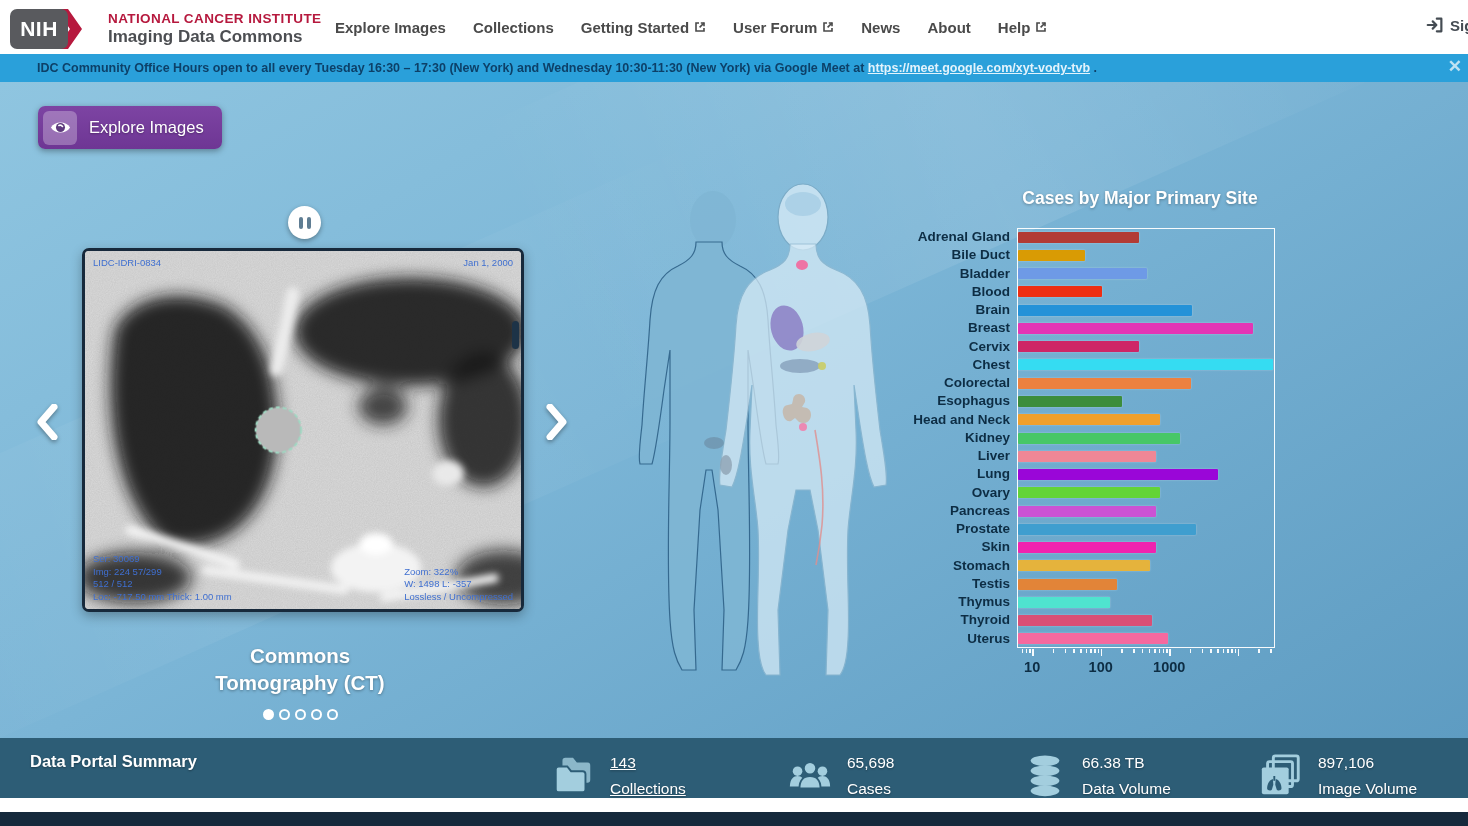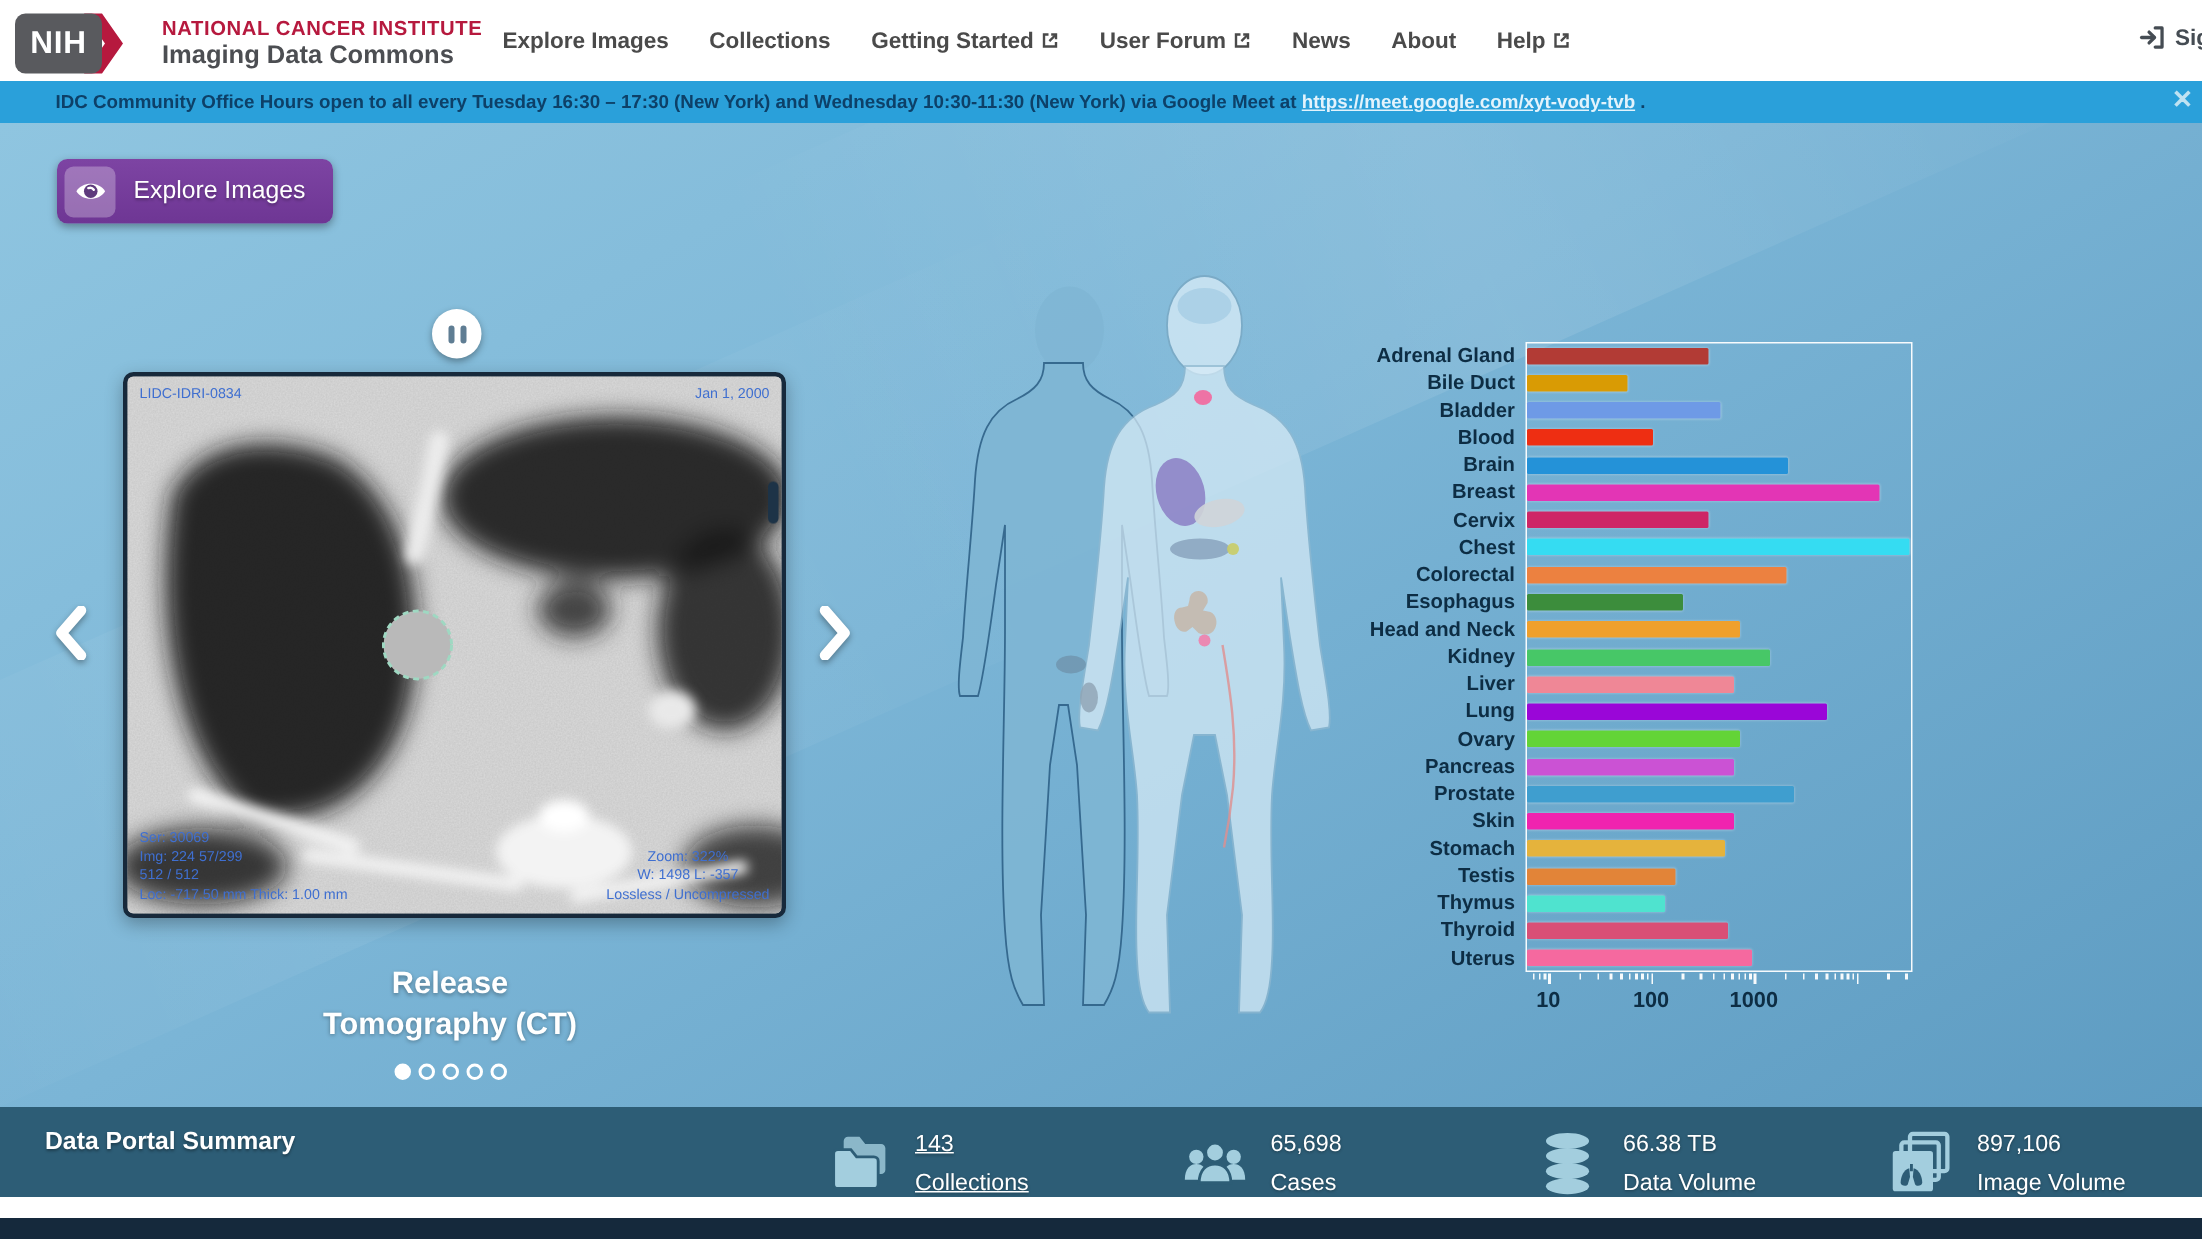--- a/index.html
+++ b/index.html
@@ -37,21 +37,21 @@
 
   .pause-btn { position:absolute; left:288px; top:124px; width:33px; height:33px; background:#fff; border-radius:50%; box-shadow:0 2px 5px rgba(0,0,0,.35); display:flex; align-items:center; justify-content:center; gap:4px; cursor:pointer; }
   .pause-btn i { display:block; width:4px; height:12px; background:#5f7d93; border-radius:2px; }
 
   .carousel-frame { position:absolute; left:82px; top:166px; width:442px; height:364px; border:3px solid #17293b; border-radius:7px; overflow:hidden; background:#c9c9c9; box-shadow:0 4px 12px rgba(0,0,0,.3); }
   .ct-svg { position:absolute; left:0; top:0; width:100%; height:100%; }
   .ov { position:absolute; color:#3f6fd0; font-size:9.5px; line-height:12.5px; z-index:3; }
   .ov.tl { left:8px; top:6px; }
   .ov.tr { right:8px; top:6px; text-align:right; }
   .ov.bl { left:8px; bottom:6px; }
-  .ov.br { right:8px; bottom:6px; text-align:center; }
+  .ov.br { right:8px; bottom:6px; text-align:left; }
   .scroll-thumb { position:absolute; right:2px; top:70px; width:7px; height:28px; background:#1d3347; border-radius:4px; z-index:4; cursor:pointer; }
 
   .car-arrow { position:absolute; width:26px; height:36px; cursor:pointer; filter:drop-shadow(0 2px 2px rgba(0,0,0,.35)); }
   .car-arrow.left { left:34px; top:322px; }
   .car-arrow.right { left:544px; top:322px; }
 
   .caption { position:absolute; left:150px; top:560px; width:300px; text-align:center; color:#fff; font-weight:bold; font-size:20.5px; line-height:27px; text-shadow:0 1px 3px rgba(0,0,0,.35); }
   .dots { position:absolute; left:150px; top:627px; width:300px; display:flex; justify-content:center; gap:5px; }
   .dot { width:11px; height:11px; border-radius:50%; border:2px solid #fff; cursor:pointer; }
   .dot.active { background:#fff; }
@@ -223,21 +223,21 @@
           <path d="M19 3 L6 18 L19 33" fill="none" stroke="#fff" stroke-width="7" stroke-linecap="round" stroke-linejoin="round"></path>
         </svg>
     </div>
     <div class="car-arrow right">
       <svg width="26" height="36" viewBox="0 0 24 36">
           <path d="M5 3 L18 18 L5 33" fill="none" stroke="#fff" stroke-width="7" stroke-linecap="round" stroke-linejoin="round"></path>
         </svg>
     </div>
 
     <div class="caption">
-      <div>Release</div>
+      <div>Commons</div>
       <div>Tomography (CT)</div>
     </div>
     <div class="dots" id="dots">
         <span class="dot active"></span>
         <span class="dot"></span>
         <span class="dot"></span>
         <span class="dot"></span>
         <span class="dot"></span>
       </div>
 
@@ -259,20 +259,21 @@
           <path d="M158 225 c-4 0 -6 4 -5 9 c1 5 4 8 8 7 l4 -3 l4 4 c5 2 9 1 11 -3 c2 -4 1 -9 -3 -11 l-5 -1 l3 -5 c1 -4 -2 -8 -6 -8 c-4 0 -6 3 -6 6 l-1 4 Z" fill="#c6b4a4" opacity="0.8"></path>
           <circle cx="173" cy="247" r="4" fill="#ef7fac" opacity="0.9"></circle>
           <path d="M185 250 C190 280 195 310 192 345 C190 365 188 375 186 385" fill="none" stroke="#e08f8f" stroke-width="1.6" opacity="0.8"></path>
           <ellipse cx="84" cy="263" rx="10" ry="6" fill="#6f93ad" opacity="0.8"></ellipse>
           <ellipse cx="96" cy="285" rx="6" ry="10" fill="#8fa3b3" opacity="0.8"></ellipse>
         </g>
       </g>
     </svg>
 
     <div class="chart">
+      <div class="chart-title">Cases by Major Primary Site</div>
       <div class="plot-box"></div>
       <div id="chart-layers">
           <div class="chart-label" style="top: 48px; height: 18.2609px; line-height: 18.2609px;">Adrenal Gland</div>
           <div class="bar" style="left: 138px; top: 51.6304px; height: 11px; width: 120.982px; background: rgb(178, 59, 53);"></div>
           <div class="chart-label" style="top: 66.2609px; height: 18.2609px; line-height: 18.2609px;">Bile Duct</div>
           <div class="bar" style="left: 138px; top: 69.8913px; height: 11px; width: 66.9831px; background: rgb(217, 155, 4);"></div>
           <div class="chart-label" style="top: 84.5217px; height: 18.2609px; line-height: 18.2609px;">Bladder</div>
           <div class="bar" style="left: 138px; top: 88.1522px; height: 11px; width: 129.113px; background: rgb(110, 154, 230);"></div>
           <div class="chart-label" style="top: 102.783px; height: 18.2609px; line-height: 18.2609px;">Blood</div>
           <div class="bar" style="left: 138px; top: 106.413px; height: 11px; width: 83.7079px; background: rgb(238, 46, 18);"></div>

